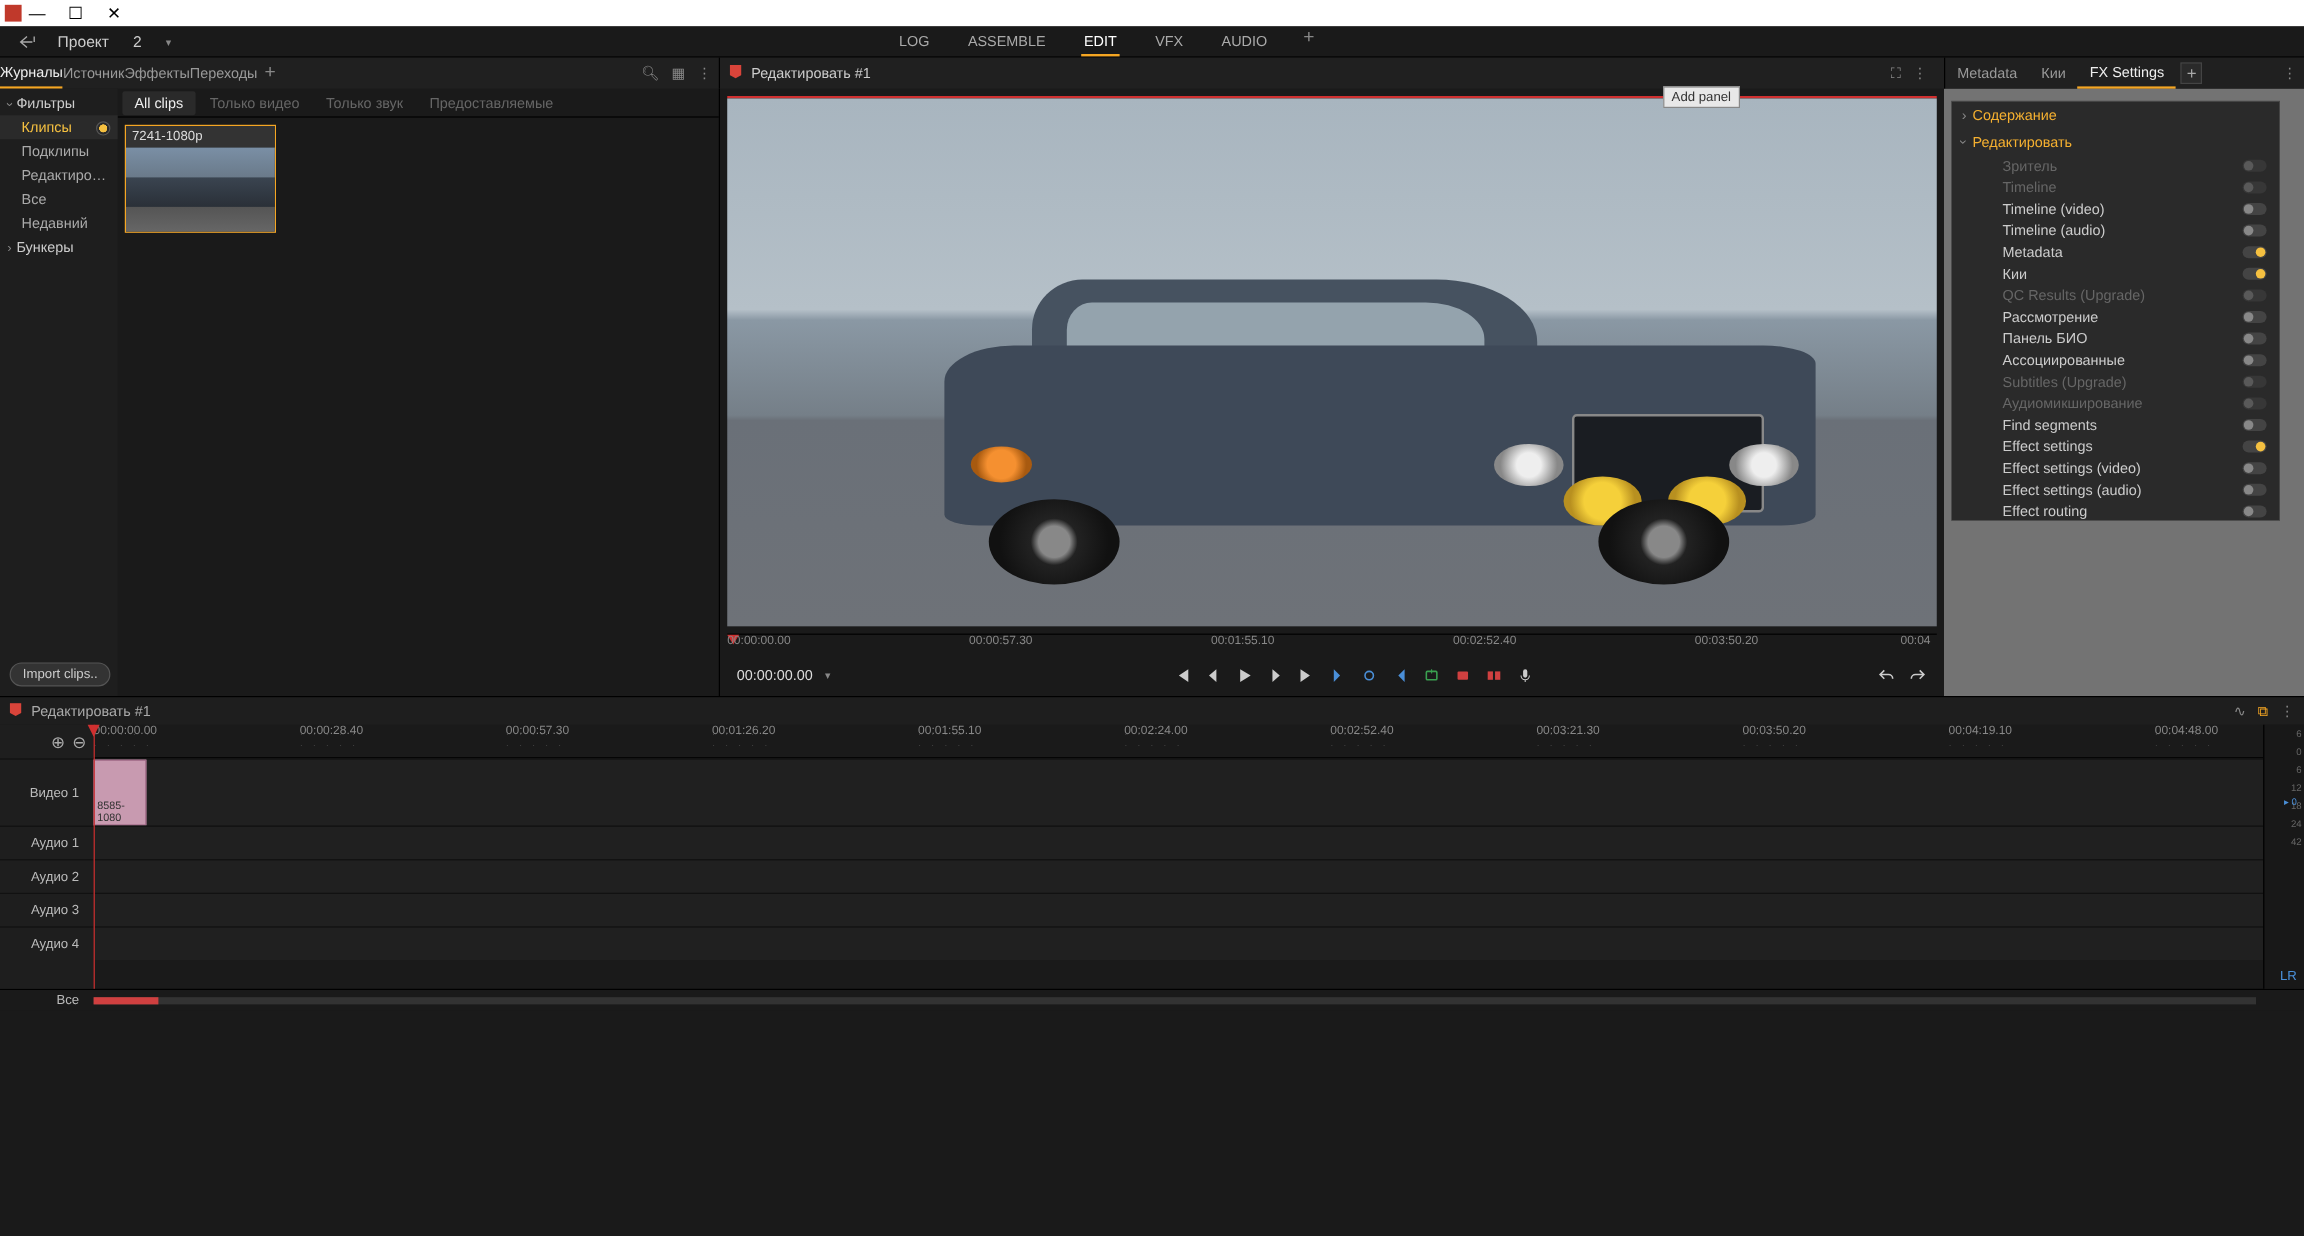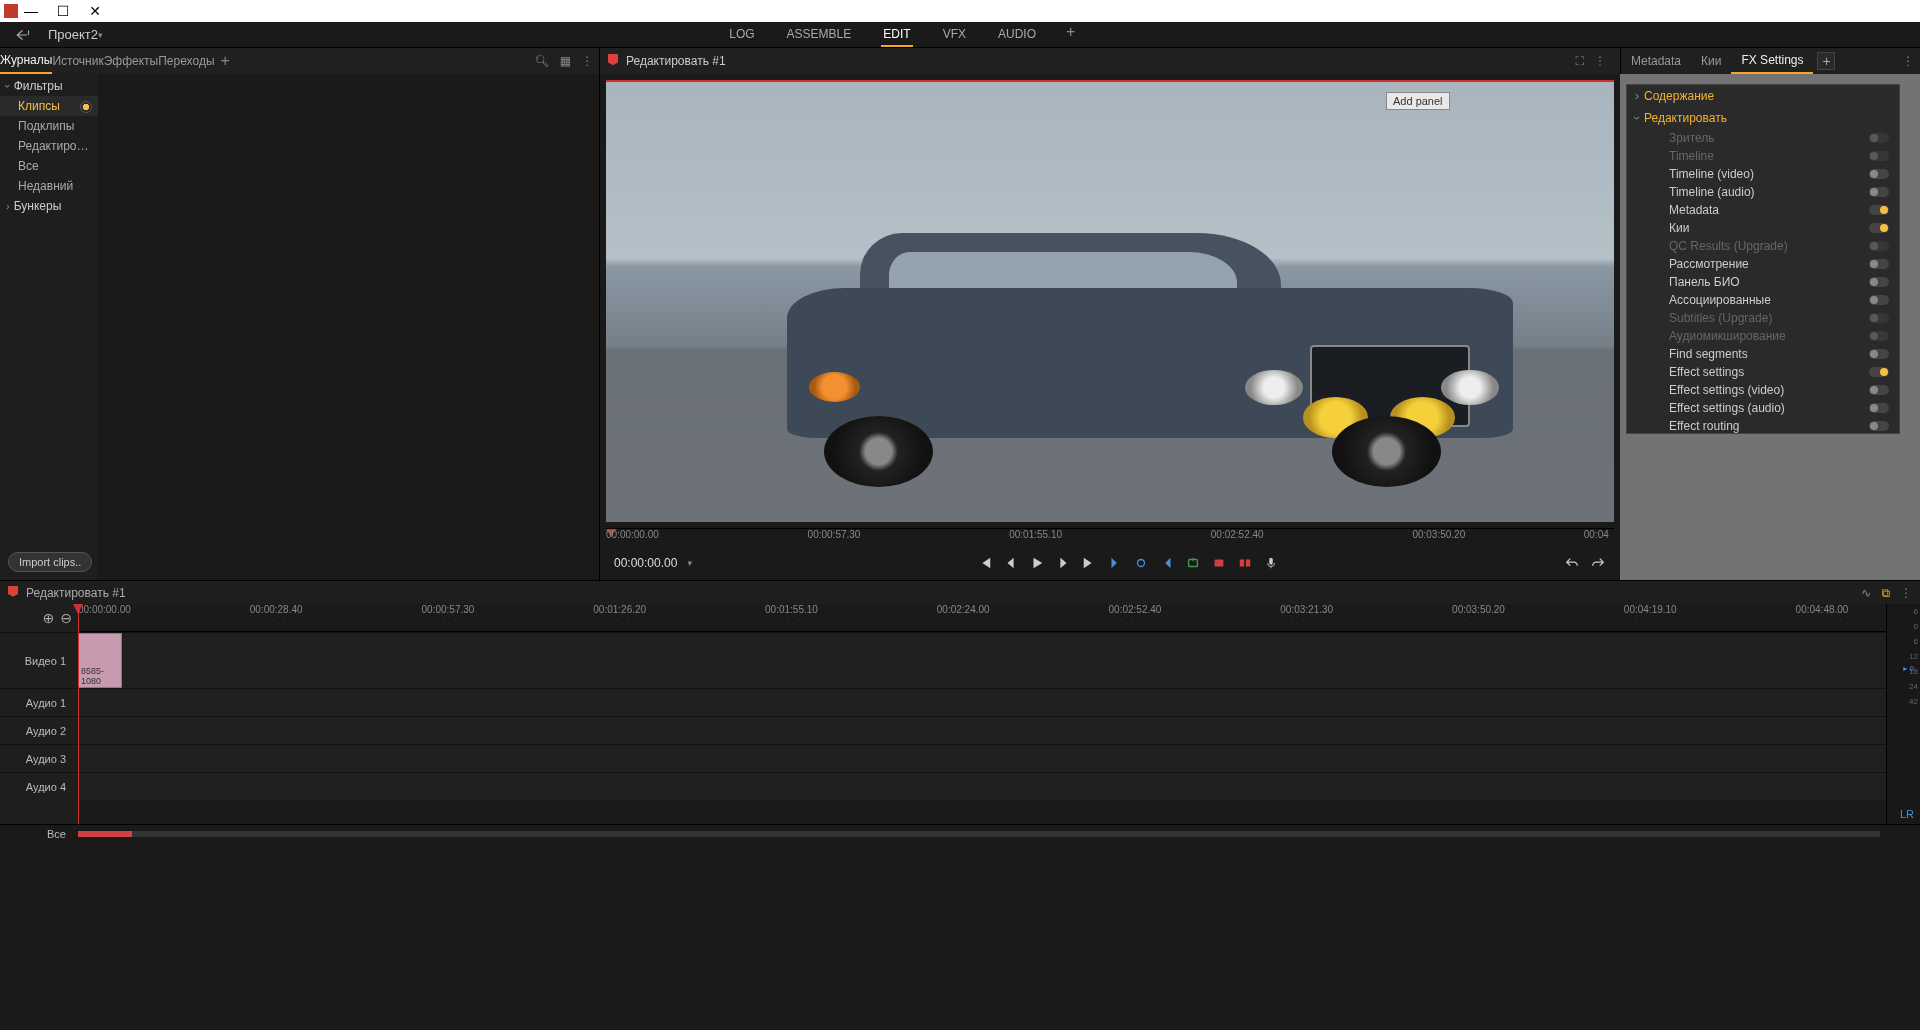--- a/index.html
+++ b/index.html
@@ -9,41 +9,41 @@
 .titlebar { height: 22px; background: #fff; color: #000; display: flex; align-items: center; padding: 0 4px; }
 .titlebar .logo { width: 14px; height: 14px; background: #c0392b; margin-right: 6px; }
 .titlebar .title { font-size: 12px; flex: 1; }
 .titlebar .winbtns { display: flex; gap: 18px; margin-right: 8px; }
 .titlebar .winbtn { width: 14px; height: 14px; display:flex; align-items:center; justify-content:center; cursor:pointer; font-size:14px; }
 
 
 .topbar { height: 26px; background: #1a1a1a; display: flex; align-items: center; border-bottom: 1px solid #000; }
 .back { width: 48px; display:flex; justify-content:center; }
 .back svg { width:18px; height:14px; }
-.project { color: #ccc; font-size: 13px; display:flex; align-items:center; gap:0; }
+.project { color: #ccc; font-size: 13px; display:flex; align-items:center; gap:20px; }
 .chevd { font-size: 9px; color:#888; }
 .maintabs { flex:1; display:flex; justify-content:center; gap: 28px; font-size: 12px; }
 .maintabs .mtab { color:#aaa; padding: 4px 2px; cursor:pointer; }
 .maintabs .mtab.active { color:#fff; border-bottom: 2px solid #f5a623; }
 .plusbtn { color:#888; font-size:16px; cursor:pointer; }
 
 
 .subhdr { height: 26px; background: #202020; display:flex; }
 .subhdr .lefttabs { width: 600px; display:flex; align-items:center; border-right:1px solid #000; }
 .subhdr .lefttabs .stab { padding: 0 0; color:#999; cursor:pointer; height:100%; display:flex; align-items:center; }
 .subhdr .lefttabs .stab.active { color:#eee; border-bottom:2px solid #f5a623; }
 .subhdr .lefticons { margin-left:auto; margin-right:6px; display:flex; gap:10px; color:#888; }
 .subhdr .centerhdr { flex:1; display:flex; align-items:center; padding:0 8px; color:#ccc; }
 .redflag { width:10px; height:14px; background:#d9443a; margin-right:8px; clip-path: polygon(0 0,100% 0,100% 60%,50% 80%,0 60%); }
 .subhdr .centericons { margin-left:auto; display:flex; gap:10px; color:#888; margin-right:6px; }
 .subhdr .righttabs { width: 300px; display:flex; align-items:center; border-left:1px solid #000; }
 .subhdr .righttabs .stab { padding:0 10px; color:#999; cursor:pointer; height:100%; display:flex; align-items:center; }
 .subhdr .righttabs .stab.active { color:#eee; border-bottom:2px solid #f5a623; }
 .addbtn { width:18px; height:18px; background:#2a2a2a; border:1px solid #444; color:#aaa; display:flex; align-items:center; justify-content:center; cursor:pointer; font-size:14px; margin-left:4px; }
-.tooltip { position:absolute; background:#e8e8e8; color:#333; border:1px solid #888; padding:2px 6px; font-size:11px; top:92px; left:1386px; z-index:50; }
+.tooltip { position:absolute; background:#e8e8e8; color:#333; border:1px solid #888; padding:2px 6px; font-size:11px; top:72px; left:1386px; z-index:50; }
 
 
 .mainrow { display:flex; height: 506px; }
 
 
 .leftpanel { width: 600px; display:flex; background:#1a1a1a; border-right:1px solid #000; position:relative; }
 .lp-side { width: 98px; background:#1e1e1e; padding-top:2px; }
 .lp-item { padding: 3px 8px 3px 18px; color:#aaa; cursor:pointer; font-size:12px; position:relative; white-space:nowrap; overflow:hidden; text-overflow:ellipsis; }
 .lp-item.section { padding-left:6px; color:#ccc; }
 .lp-item.section::before { content:"›"; display:inline-block; transform:rotate(90deg); margin-right:4px; color:#888; font-size:11px; }
@@ -210,20 +210,34 @@
   <div class="leftpanel">
     <div class="lp-side">
       <div class="lp-item section">Фильтры</div>
       <div class="lp-item sel">Клипсы</div>
       <div class="lp-item">Подклипы</div>
       <div class="lp-item">Редактирова..</div>
       <div class="lp-item">Все</div>
       <div class="lp-item">Недавний</div>
       <div class="lp-item section closed">Бункеры</div>
     </div>
+    <div class="lp-body">
+      <div class="lp-tabs">
+        <div class="ftab active">All clips</div>
+        <div class="ftab">Только видео</div>
+        <div class="ftab">Только звук</div>
+        <div class="ftab">Предоставляемые</div>
+      </div>
+      <div class="clipgrid">
+        <div class="clip">
+          <div class="clipname">7241-1080p</div>
+          <div class="clipthumb"></div>
+        </div>
+      </div>
+    </div>
     <div class="importbtn">Import clips..</div>
   </div>
 
   <div class="centerpanel">
     <div class="viewer">
       <div class="carimg">
         <div class="car">
           <div class="roof"></div>
             <div class="win"></div>
             <div class="body"></div>

